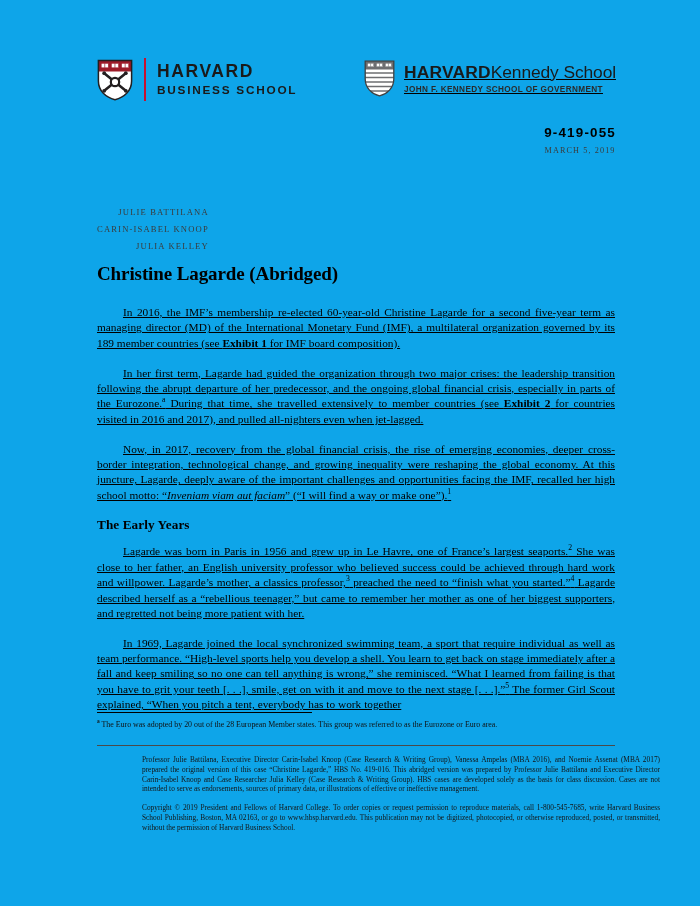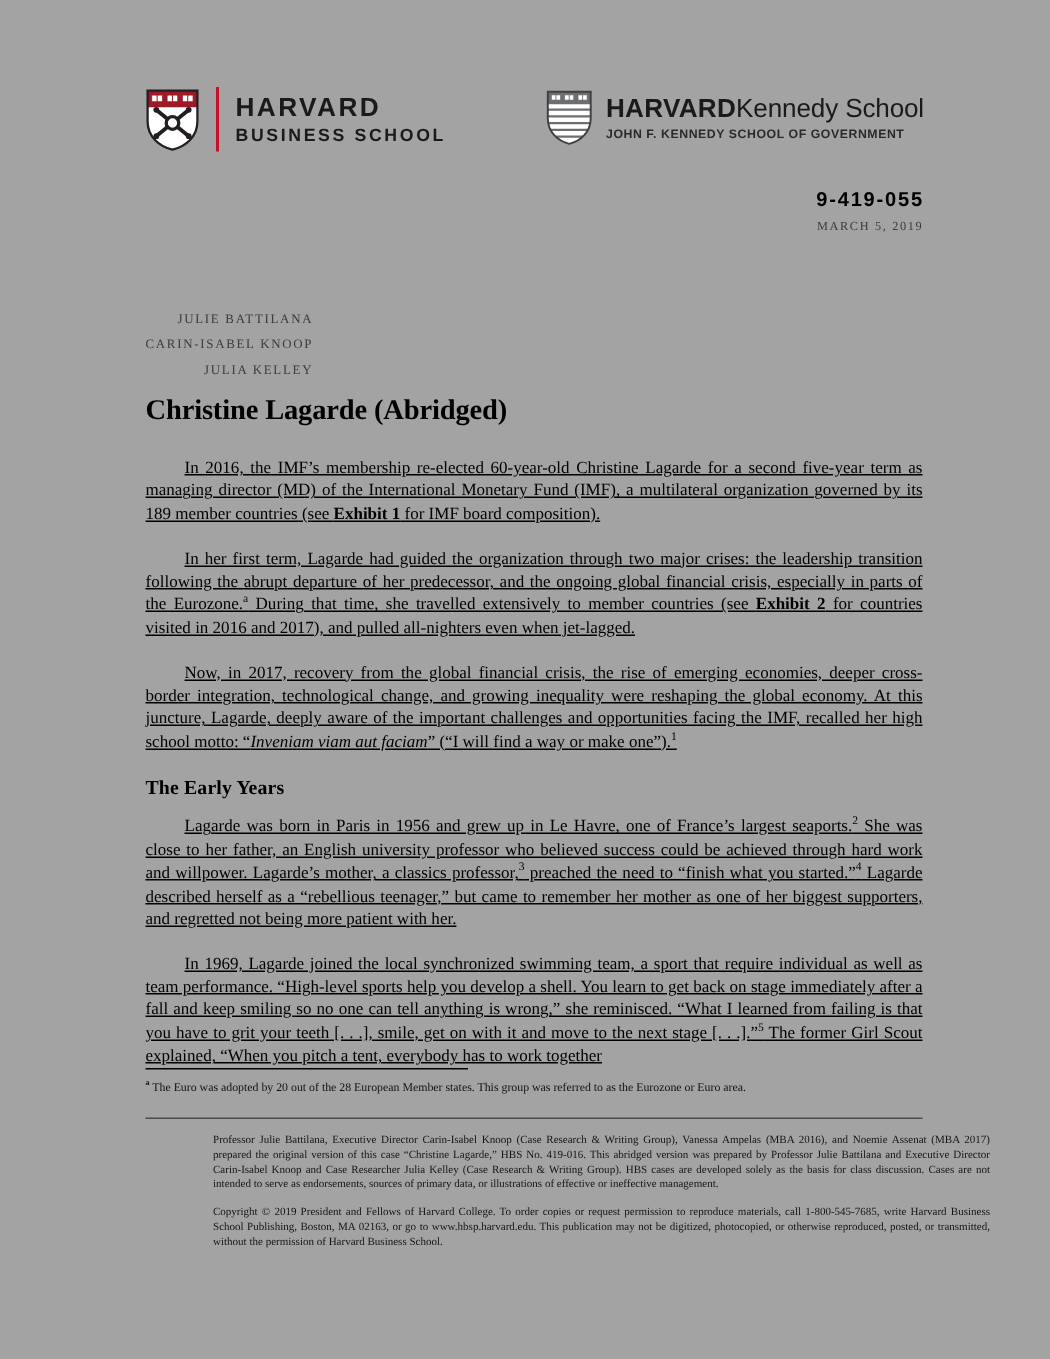--- a/index.html
+++ b/index.html
@@ -4,21 +4,21 @@
 <style>
   html, body {
     margin: 0;
     padding: 0;
     background: #d9d9d9;
   }
   .page {
     position: relative;
     width: 700px;
     height: 906px;
-    background: #a3a3a3;
+    background: #0ea5e9;
     overflow: hidden;
     font-family: "Liberation Serif", "DejaVu Serif", serif;
     color: #000000;
     box-sizing: border-box;
   }
 
   
   .header {
     position: absolute;
     top: 58px;
@@ -66,20 +66,21 @@
     color: #1a1a1a;
     display: block;
     margin-top: 2px;
   }
 
   .hks-logo {
     display: flex;
     align-items: center;
     gap: 9px;
     margin-top: 2px;
+    text-decoration: underline;
   }
   .shield-hks {
     width: 31px;
     height: 37px;
     flex: 0 0 auto;
   }
   .hks-wordmark { line-height: 1.1; font-family: "Liberation Sans","DejaVu Sans",sans-serif; }
   .hks-word-1 {
     font-size: 17.4px;
     color: #1a1a1a;

